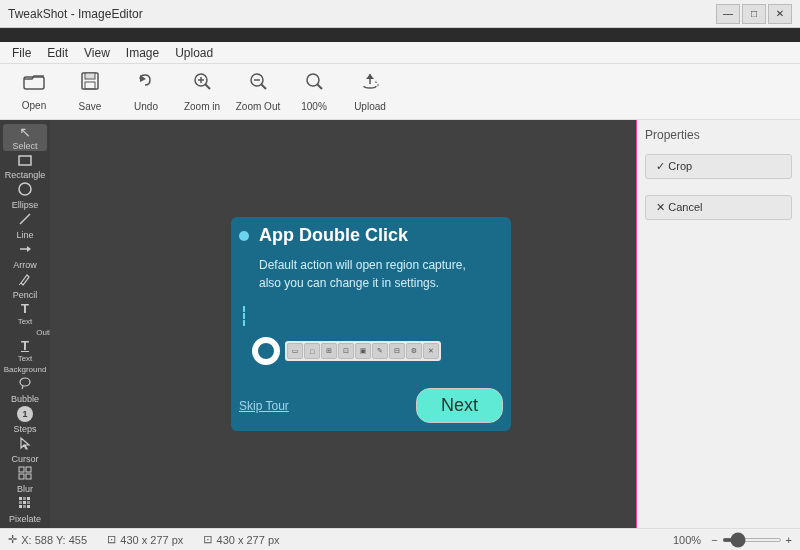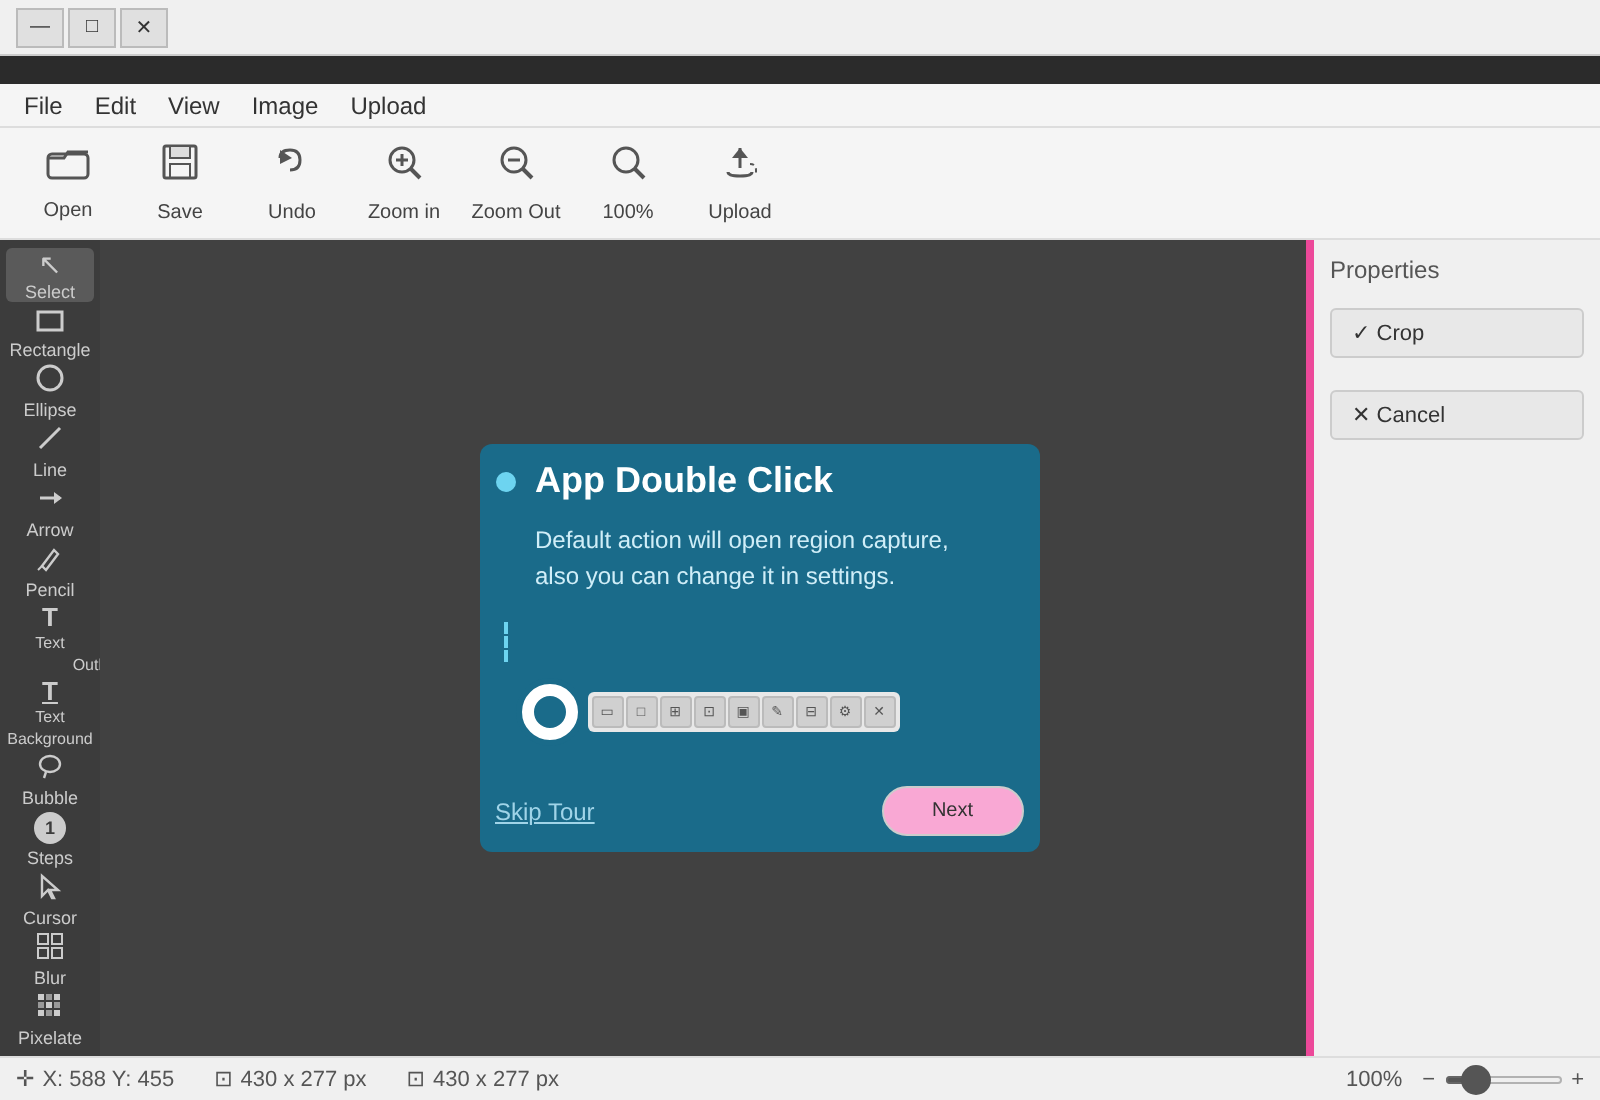--- a/index.html
+++ b/index.html
@@ -190,34 +190,34 @@
     }
     #skip-tour-btn {
       color: #a0d4e8;
       text-decoration: underline;
       cursor: pointer;
       font-size: 12px;
       background: none;
       border: none;
     }
     #next-btn {
-      background: #f9a8d4;
+      background: #5eead4;
       border: 1px solid #ccc;
       border-radius: 14px;
       padding: 6px 24px;
-      font-size: 10px;
+      font-size: 18px;
       cursor: pointer;
       color: #333;
     }
 
     
     #right-sidebar {
-      width: 147px;
+      width: 164px;
       background: #f0f0f0;
-      border-left: 4px solid #ec4899;
+      border-left: 1px solid #ec4899;
       flex-shrink: 0;
       padding: 8px;
     }
     #properties-title {
       font-size: 12px;
       color: #555;
       margin-bottom: 12px;
       font-weight: normal;
     }
     #properties-btns {
@@ -265,20 +265,21 @@
     #zoom-slider {
       width: 60px;
       height: 4px;
       accent-color: #555;
     }
   </style>
 </head>
 <body>
 
 <div id="title-bar">
+  <span id="title-text">TweakShot - ImageEditor</span>
   <div id="window-controls">
     <div class="win-btn">—</div>
     <div class="win-btn">□</div>
     <div class="win-btn close">✕</div>
   </div>
 </div>
 
 <div id="menu-bar">
   <span class="menu-item">File</span>
   <span class="menu-item">Edit</span>

